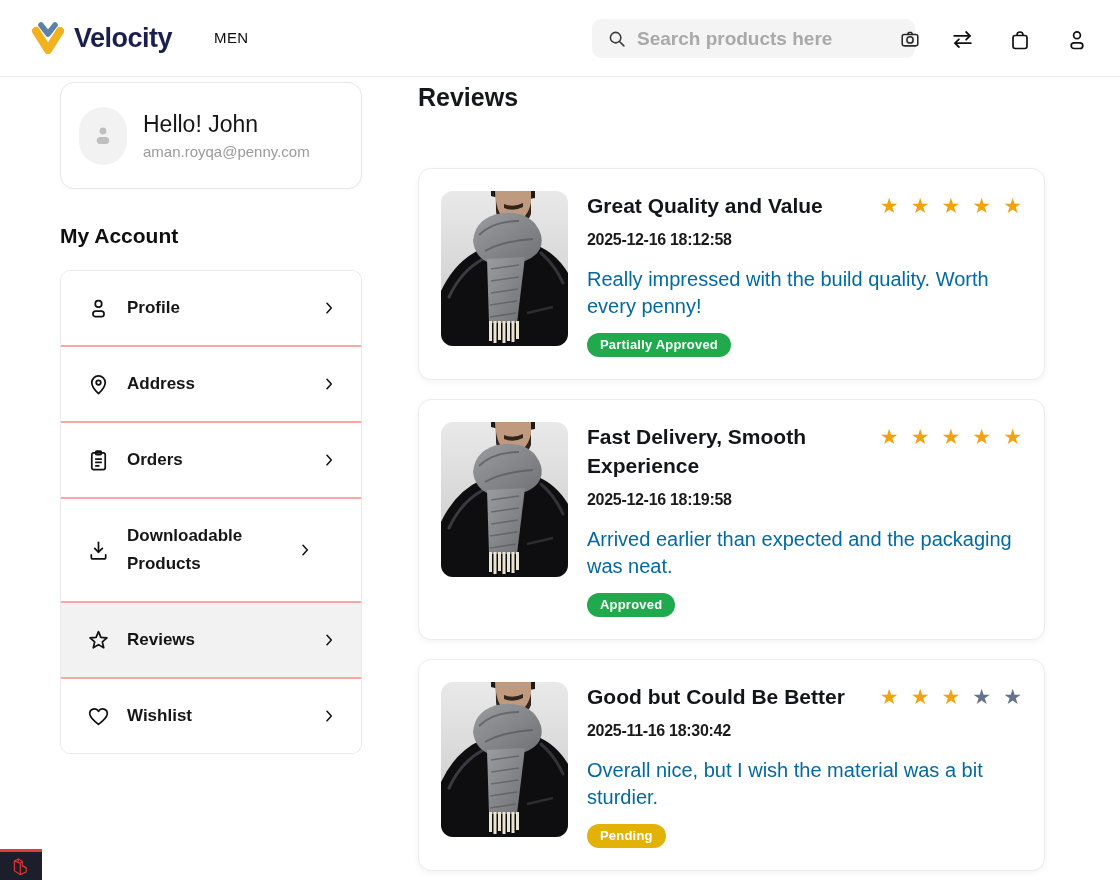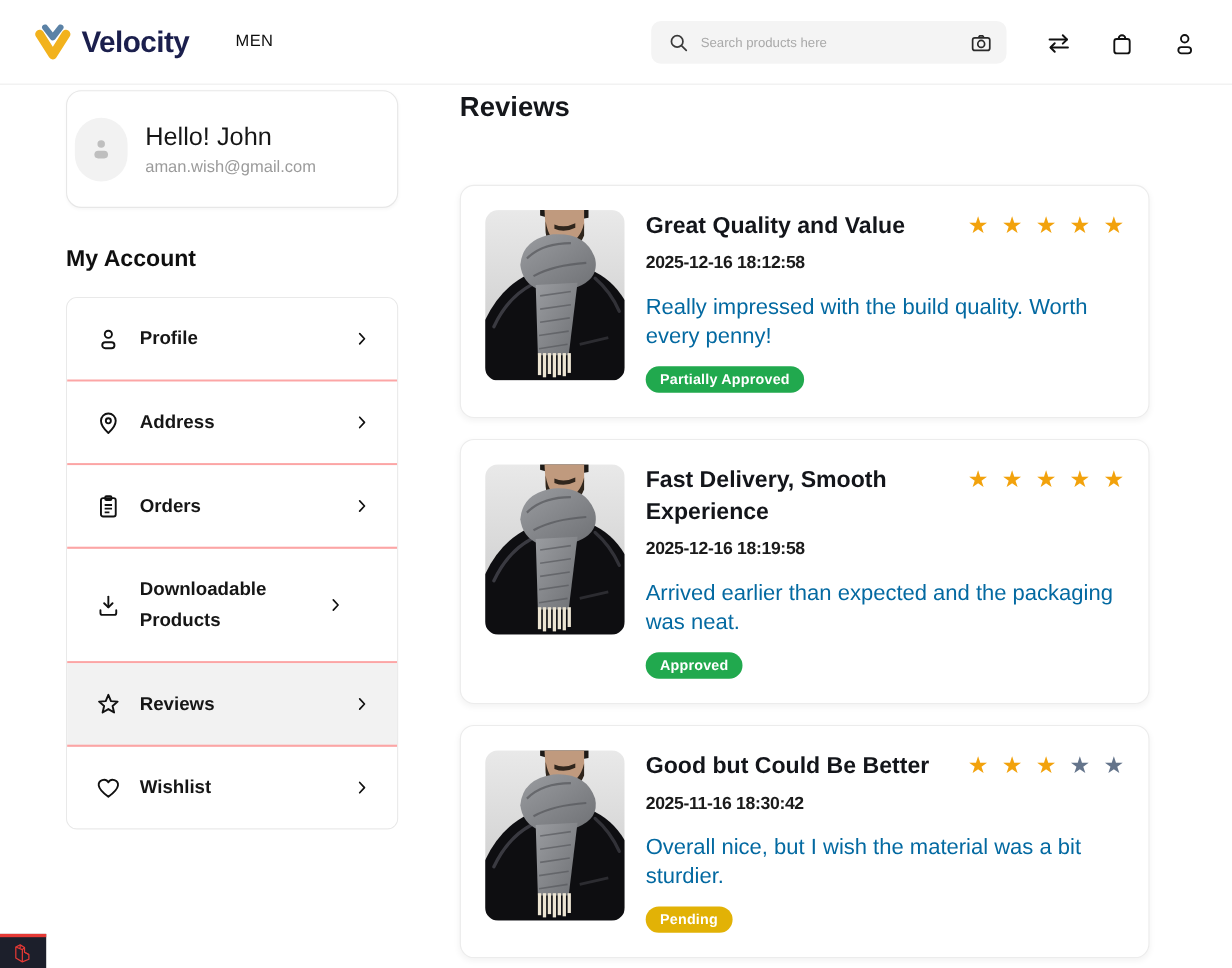--- a/index.html
+++ b/index.html
@@ -20,32 +20,33 @@
   .brand-text { font-size:27px; font-weight:700; letter-spacing:-0.5px; color:#1b1f4d; }
   .nav-item { margin-left:42px; font-size:15px; font-weight:500; color:#0c0c0c; letter-spacing:0.4px; cursor:pointer; }
 
   .search-box {
     position:absolute; left:592px; top:19px; width:323px; height:39px;
     background:#f4f4f4; border-radius:9px;
     display:flex; align-items:center; padding:0 12px 0 14px;
   }
   .search-box input {
     flex:1; border:none; outline:none; background:transparent;
-    font-family:"Liberation Sans", sans-serif; font-size:12px; color:#444;
+    font-family:"Liberation Sans", sans-serif; font-size:19px; color:#444;
     margin-left:9px;
+    font-weight:bold;
   }
   .search-box input::placeholder { color:#a9a9a9; }
   .icon-btn { background:none; border:none; cursor:pointer; padding:0; display:flex; align-items:center; }
   .header-icons { position:absolute; right:31px; top:27px; display:flex; gap:33px; align-items:center; }
 
   
   .sidebar { position:absolute; left:60px; top:82px; width:302px; }
   .user-card {
     height:107px; border:1px solid #e7e7e7; border-radius:14px;
-    display:flex; align-items:center; padding-left:7px; background:#fff;
+    display:flex; align-items:center; padding-left:18px; background:#fff;
     box-shadow:0 1px 3px rgba(0,0,0,0.03);
   }
   .avatar {
     width:48px; height:58px; border-radius:24px; background:#f2f2f2;
     display:flex; align-items:center; justify-content:center; flex-shrink:0;
   }
   .user-meta { margin-left:16px; min-width:0; }
   .user-name { font-size:23px; font-weight:500; color:#161616; }
   .user-email { font-size:15px; color:#9b9b9b; margin-top:5px; white-space:nowrap; }
 
@@ -190,21 +191,21 @@
 <aside class="sidebar">
   <div class="user-card">
     <div class="avatar">
       <svg width="22" height="28" viewBox="0 0 22 28">
         <circle cx="11" cy="9" r="3.4" fill="#bfbfbf"></circle>
         <rect x="4.8" y="15" width="12.4" height="7" rx="3.5" fill="#bfbfbf"></rect>
       </svg>
     </div>
     <div class="user-meta">
       <div class="user-name">Hello! John</div>
-      <div class="user-email">aman.wish@gmail.com</div>
+      <div class="user-email">aman.royqa@penny.com</div>
     </div>
   </div>
 
   <h2 class="section-title">My Account</h2>
 
   <nav class="menu">
     <div class="menu-item">
       <span class="menu-icon">
         <svg width="23" height="23" viewBox="0 0 24 24" fill="none" stroke="#111" stroke-width="1.8">
           <circle cx="12" cy="7.2" r="3.4"></circle>

